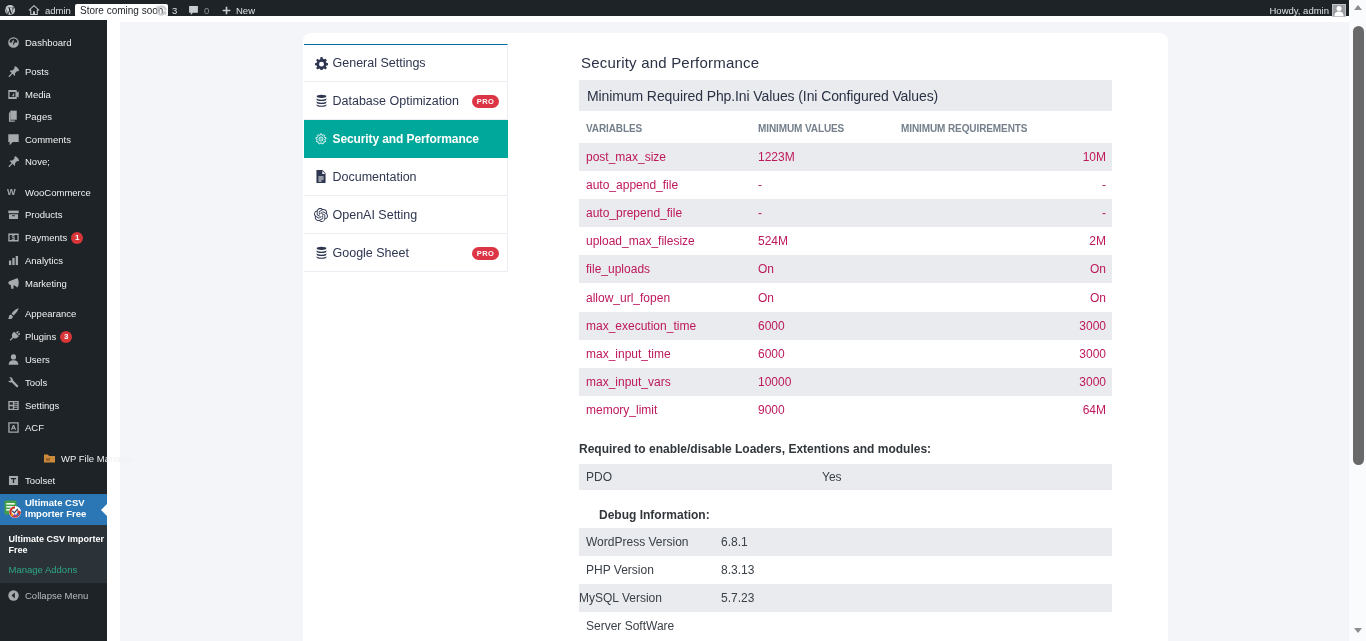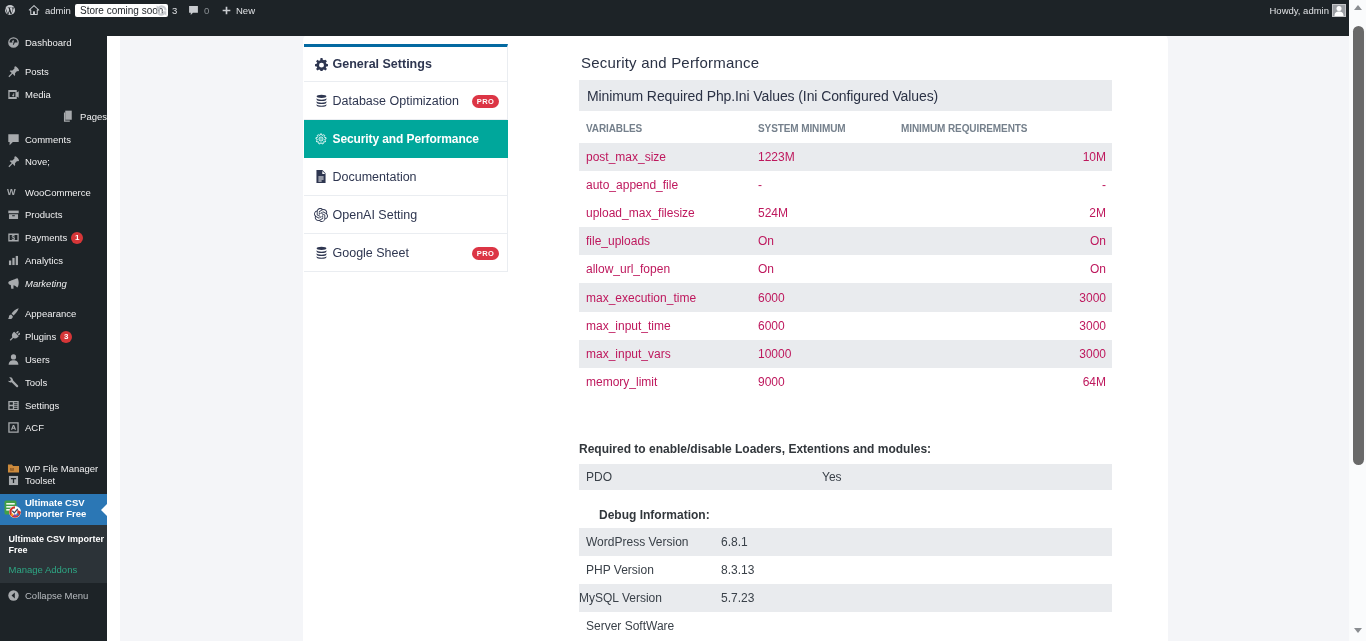--- a/index.html
+++ b/index.html
@@ -1,19 +1,19 @@
 <!DOCTYPE html>
 <html><head>
 <meta charset="utf-8">
 <style>
 * { margin:0; padding:0; box-sizing:border-box; }
 html,body { width:1366px; height:641px; overflow:hidden; font-family:"Liberation Sans", sans-serif; background:#fff; }
 
 
-#adminbar { position:absolute; left:0; top:0; width:1349px; height:36px; background:#1d2327; color:#dfe1e4; font-size:9.5px; z-index:50; }
+#adminbar { position:absolute; left:0; top:0; width:1349px; height:16px; background:#1d2327; color:#dfe1e4; font-size:9.5px; z-index:50; }
 #adminbar .it { position:absolute; top:0; height:20px; display:flex; align-items:center; }
 #scs { position:absolute; left:75px; top:3.5px; height:13.5px; background:#fff; color:#23282d; font-size:10px; border-radius:2px; padding:0 5px; display:flex; align-items:center; font-weight:400; }
 .num { color:#dfe1e4; }
 .gray { color:#8b9095; }
 #howdy { position:absolute; right:20px; top:0; height:20px; display:flex; align-items:center; color:#dfe1e4; }
 #avatar { position:absolute; left:1332px; top:3.5px; width:14px; height:13px; background:#9b9ea3; border:1px solid #c3c4c7; display:flex; align-items:flex-end; justify-content:center; overflow:hidden; }
 
 
 #sbtrack { position:absolute; left:1349px; top:0; width:17px; height:641px; background:#fafbfc; z-index:60; }
 #sbthumb { position:absolute; left:4px; top:26px; width:11px; height:439px; background:#696969; border-radius:6px; }
@@ -35,21 +35,21 @@
 #collapse { position:absolute; left:0; top:564.5px; width:107px; height:22px; display:flex; align-items:center; color:#b8bcc0; font-size:9.5px; }
 
 
 #whitestrip { position:absolute; left:107px; top:20px; width:13px; height:621px; background:#fff; }
 #graypanel { position:absolute; left:120px; top:22px; width:1229px; height:619px; background:#f4f5f8; }
 #card { position:absolute; left:303px; top:33px; width:865px; height:608px; background:#fff; border-radius:8px 8px 0 0; }
 
 
 #tabs { position:absolute; left:1px; top:11px; width:204px; }
 .tab { position:relative; width:204px; height:38px; border-bottom:1px solid #eaedf1; border-right:1px solid #eaedf1; display:flex; align-items:center; color:#2e3650; font-size:12.5px; }
-.tab:first-child { border-top:3px solid #0369a1;font-weight:bold; }
+.tab:first-child { border-top:1px solid #0369a1; }
 .tab .tic { width:14px; height:14px; margin-left:10px; margin-right:4.5px; flex:0 0 14px; display:flex; align-items:center; justify-content:center; }
 .tab.active { background:#00a79b; color:#fff; font-weight:700; font-size:12px; letter-spacing:-0.1px; border-color:#00a79b; }
 .pro { position:absolute; right:8px; top:12.5px; width:27px; height:13px; background:#dc3545; color:#fff; border-radius:7px; font-size:7.5px; font-weight:700; display:flex; align-items:center; justify-content:center; letter-spacing:.4px; }
 h1.title { position:absolute; left:278px; top:21px; font-size:15px; font-weight:400; color:#2b3245; letter-spacing:.2px; }
 #banner { position:absolute; left:276px; top:47px; width:533px; height:31px; background:#e9ebee; display:flex; align-items:center; padding-left:8px; font-size:14px; font-weight:400; color:#2b3245; letter-spacing:-0.1px; }
 .thead { position:absolute; top:90px; font-size:10px; font-weight:700; color:#75808c; letter-spacing:-0.1px; }
 table.phptbl { position:absolute; left:276px; top:110px; width:533px; border-collapse:collapse; font-size:12px; color:#be185d; }
 table.phptbl td { height:28.1px; padding:0; }
 table.phptbl td.c1 { padding-left:7px; width:179px; }
 table.phptbl td.c2 { width:230px; }
@@ -114,21 +114,21 @@
     <svg width="13" height="13" viewBox="0 0 20 20">
           <path d="M11.5 1.5 c2.6 0 7 4.4 7 7 c0 .8-1.7 1.6-3 .9 l-3.2 3.2 c.4 1.8 .3 3.4-.5 4.2 L8.6 13.6 L3.5 18.7 L2.2 17.4 L7.3 12.3 L4.1 9.1 c.8-.8 2.4-.9 4.2-.5 l3.2-3.2 c-.7-1.3 .1-3 .9-3 Z" fill="#a7aaad"></path>
         </svg>
   </span>Posts</div>
   <div class="mi" style="top:63px;"><span class="ic">
     <svg width="13" height="13" viewBox="0 0 20 20">
           <path d="M2 3 h13 v4 l3-2 v10 l-3-2 v4 H2 Z M4 6 v8 h9 V6 Z" fill="#a7aaad"></path>
           <path d="M11 7.5 v4 a1.5 1.5 0 1 1 -1-1.4 V7.5 Z" fill="#a7aaad"></path>
         </svg>
   </span>Media</div>
-  <div class="mi" style="top:85.5px;justify-content:flex-end;"><span class="ic">
+  <div class="mi" style="top:85.5px;"><span class="ic">
     <svg width="13" height="13" viewBox="0 0 20 20">
           <path d="M5 1 h10 v14 h-10 Z" fill="#a7aaad"></path>
           <path d="M3 4 v14 h9 v-2 h-7 V4 Z" fill="#a7aaad"></path>
         </svg>
   </span>Pages</div>
   <div class="mi" style="top:108px;"><span class="ic">
     <svg width="13" height="13" viewBox="0 0 20 20">
           <path d="M2 2 h16 v12 h-9 l-5 5 v-5 h-2 Z" fill="#a7aaad"></path>
         </svg>
   </span>Comments</div>
@@ -155,21 +155,21 @@
           <text x="7" y="13.5" font-family="Liberation Sans" font-size="10" font-weight="bold" fill="#a7aaad">$</text>
         </svg>
   </span>Payments<span class="badge">1</span></div>
   <div class="mi" style="top:229.5px;"><span class="ic">
     <svg width="13" height="13" viewBox="0 0 20 20">
           <rect x="3" y="10" width="3.5" height="7" fill="#a7aaad"></rect>
           <rect x="8.2" y="6" width="3.5" height="11" fill="#a7aaad"></rect>
           <rect x="13.4" y="3" width="3.5" height="14" fill="#a7aaad"></rect>
         </svg>
   </span>Analytics</div>
-  <div class="mi" style="top:252px;font-style:italic;"><span class="ic">
+  <div class="mi" style="top:252px;"><span class="ic">
     <svg width="13" height="13" viewBox="0 0 20 20">
           <path d="M16 2 c1 0 2 4 2 7 s-1 7-2 7 c-.8 0-2.6-2.4-6-3.4 L10 18 H6.5 L5.8 12.3 C3.6 12 2 11 2 9 s1.6-3 3.8-3.3 C9.4 4.6 15.2 2 16 2 Z" fill="#a7aaad"></path>
         </svg>
   </span>Marketing</div>
 
   <div class="mi" style="top:282.5px;"><span class="ic">
     <svg width="13" height="13" viewBox="0 0 20 20">
           <path d="M18 2 c-4 1-9 5-11 8 l3 3 c3-2 7-7 8-11 Z M6.5 11.5 c-2 0-3.5 1.5-3.5 3.5 c0 1-.5 2-1.5 2.5 c1 .8 2.3 1 3.5 1 c2.2 0 4-1.8 4-4 Z" fill="#a7aaad"></path>
         </svg>
   </span>Appearance</div>
@@ -194,21 +194,21 @@
           <path d="M2 3 h16 v14 H2 Z M4 5 v4 h5 V5 Z M11 5 v1.5 h5 V5 Z M11 8 v1.5 h5 V8 Z M4 11 v4 h5 v-4 Z M11 11 v1.5 h5 V11 Z M11 14 v1.5 h5 V14 Z" fill="#a7aaad" fill-rule="evenodd"></path>
         </svg>
   </span>Settings</div>
   <div class="mi" style="top:396px;"><span class="ic">
     <svg width="13" height="13" viewBox="0 0 20 20">
           <path d="M2 2 h16 v16 H2 Z M4 4 v12 h12 V4 Z" fill="#a7aaad"></path>
           <path d="M6 13.5 L9 6 h2 l3 7.5 h-2 l-.6-1.7 H8.6 L8 13.5 Z M9.2 10.2 h1.6 L10 8 Z" fill="#a7aaad"></path>
         </svg>
   </span>ACF</div>
 
-  <div class="mi" style="top:437px;"><span class="ic">
+  <div class="mi" style="top:427px;margin-left:36px;"><span class="ic">
     <svg width="13" height="13" viewBox="0 0 20 20">
           <path d="M1.5 4 h6 l2 2 h9 v10 h-17 Z" fill="#cc8a3c"></path>
           <text x="4.5" y="13.5" font-family="Liberation Sans" font-size="8" font-weight="bold" fill="#7a4a1e">w</text>
         </svg>
   </span>WP File Manager</div>
   <div class="mi" style="top:449.5px;"><span class="ic">
     <svg width="13" height="13" viewBox="0 0 20 20">
           <path d="M3 3 h14 v14 H3 Z" fill="#a7aaad"></path>
           <path d="M6 6 h8 v2 h-3 v6 h-2 V8 H6 Z" fill="#1d2327"></path>
         </svg>
@@ -285,32 +285,37 @@
             <path d="M2.5 6.2 c0 1.4 3.4 2.5 7.5 2.5 s7.5-1.1 7.5-2.5 v2.2 c0 1.4-3.4 2.5-7.5 2.5 s-7.5-1.1-7.5-2.5 Z" fill="#2e3650"></path>
             <path d="M2.5 10.8 c0 1.4 3.4 2.5 7.5 2.5 s7.5-1.1 7.5-2.5 v2.2 c0 1.4-3.4 2.5-7.5 2.5 s-7.5-1.1-7.5-2.5 Z" fill="#2e3650"></path>
             <path d="M2.5 15.4 c0 1.4 3.4 2.5 7.5 2.5 s7.5-1.1 7.5-2.5 v1.8 c0 1.4-3.4 2.6-7.5 2.6 s-7.5-1.2-7.5-2.6 Z" fill="#2e3650"></path>
           </svg>
     </span>Google Sheet<span class="pro">PRO</span></div>
   </div>
 
   <h1 class="title">Security and Performance</h1>
   <div id="banner">Minimum Required Php.Ini Values (Ini Configured Values)</div>
   <div class="thead" style="left:283px;">VARIABLES</div>
-  <div class="thead" style="left:455px;">SYSTEM MINIMUM</div>
+  <div class="thead" style="left:455px;">MINIMUM VALUES</div>
   <div class="thead" style="left:598px;">MINIMUM REQUIREMENTS</div>
 
   <table class="phptbl">
     <tbody>
         <tr class="g">
           <td class="c1">post_max_size</td>
           <td class="c2">1223M</td>
           <td class="c3">10M</td>
         </tr>
     <tr>
           <td class="c1">auto_append_file</td>
+          <td class="c2">-</td>
+          <td class="c3">-</td>
+        </tr>
+    <tr class="g">
+          <td class="c1">auto_prepend_file</td>
           <td class="c2">-</td>
           <td class="c3">-</td>
         </tr>
     <tr>
           <td class="c1">upload_max_filesize</td>
           <td class="c2">524M</td>
           <td class="c3">2M</td>
         </tr>
     <tr class="g">
           <td class="c1">file_uploads</td>

